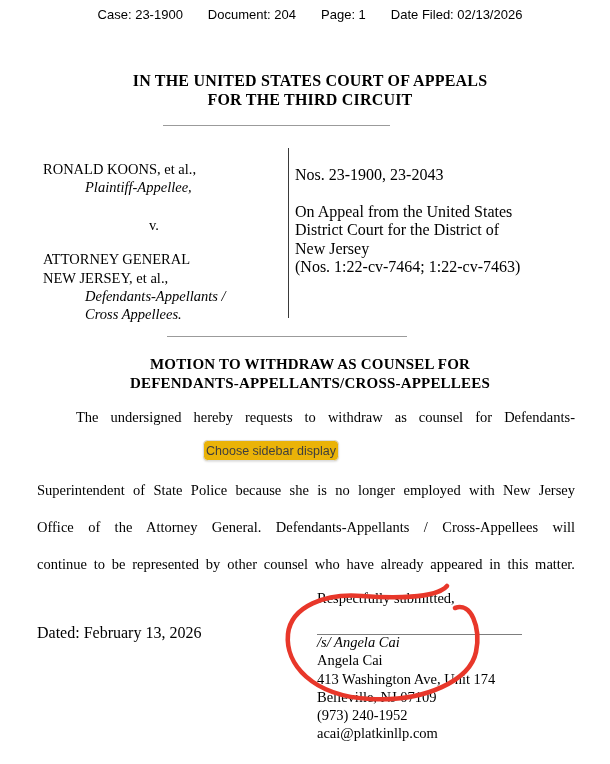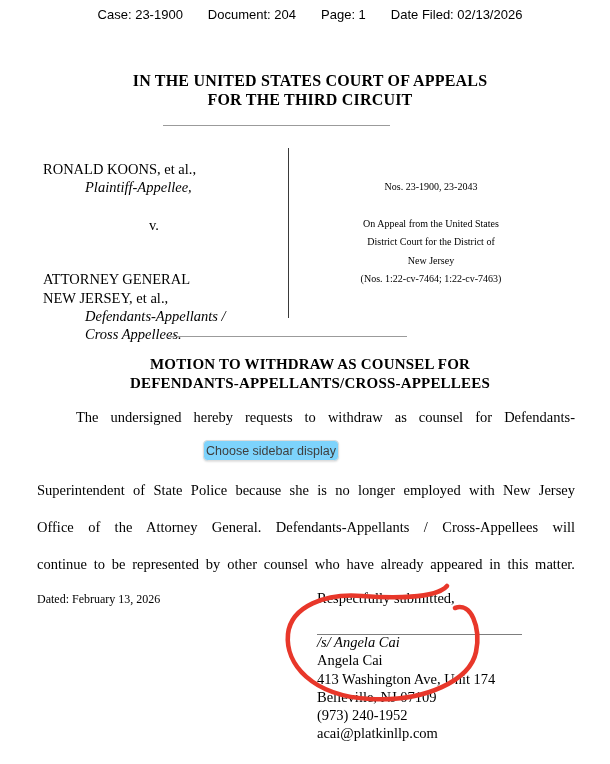--- a/index.html
+++ b/index.html
@@ -18,23 +18,23 @@
     top:71px;left:0;right:0;text-align:center;font-weight:bold;
     font-size:16px;line-height:19px;letter-spacing:.2px;
   }
   .rule{background:#9b9b9b;height:1.4px;}
   .rule-title{top:125px;left:163px;width:227px;}
   .rule-caption{top:336px;left:167px;width:240px;}
   
   .caption-left{top:160px;left:43px;width:236px;font-size:14.5px;line-height:18.3px;}
   .caption-left .ital{font-style:italic;padding-left:42px;}
   .caption-left .versus{text-align:center;margin-top:19.5px;padding-right:14px;}
-  .caption-left .party2{margin-top:36px;}
+  .caption-left .party2{margin-top:16px;}
   .caption-divider{top:148px;left:288px;width:1.3px;height:170px;background:#3a3a3a;}
-  .caption-right{top:178px;left:295px;width:272px;text-align:center;font-size:10px;line-height:18.4px;}
+  .caption-right{top:166px;left:295px;width:272px;text-align:left;font-size:16px;line-height:18.4px;}
   .caption-right .appeal{margin-top:18.4px;}
   
   .motion-title{
     top:355px;left:0;right:0;text-align:center;font-weight:bold;
     font-size:15px;line-height:19px;letter-spacing:.2px;
   }
   
   .bodyline{
     left:37px;width:538px;height:20px;font-size:14.5px;line-height:18px;
     text-align:justify;text-align-last:justify;white-space:nowrap;
@@ -42,27 +42,27 @@
   .bl1{top:408px;padding-left:39px;width:499px;}
   .bl2{top:444px;display:flex;justify-content:space-between;white-space:nowrap;}
   .bl2 .seg-l{word-spacing:4px;}
   .bl2 .seg-r{word-spacing:5.5px;}
   .bl3{top:481px;}
   .bl4{top:518px;}
   .bl5{top:555px;}
   
   .tooltip{
     top:440px;left:203px;width:136px;height:21px;z-index:20;
-    background:#7dd3fc;border:1px solid #dddddd;border-radius:4.5px;
+    background:#eab308;border:1px solid #dddddd;border-radius:4.5px;
     box-shadow:0 1px 2px rgba(0,0,0,.12);
     font-family:"Liberation Sans","DejaVu Sans",sans-serif;font-size:12.5px;color:#3e3e3e;
     display:flex;align-items:center;justify-content:center;box-sizing:border-box;
   }
   
-  .dated{top:592px;left:37px;font-size:12px;}
+  .dated{top:624px;left:37px;font-size:16px;}
   .respectfully{top:590px;left:317px;font-size:14.5px;}
   .sigblock{top:618px;left:317px;font-size:14.5px;line-height:18.3px;margin-top:15px;}
   .sig-s{font-style:italic;}
   .firm{font-variant:small-caps;letter-spacing:.3px;}
   .sig-underline{top:633.5px;left:317px;width:205px;height:1.4px;background:#7d7d7d;}
   
   .annotation{top:572px;left:278px;width:230px;height:142px;z-index:10;pointer-events:none;}
 </style>
 </head>
 <body>

